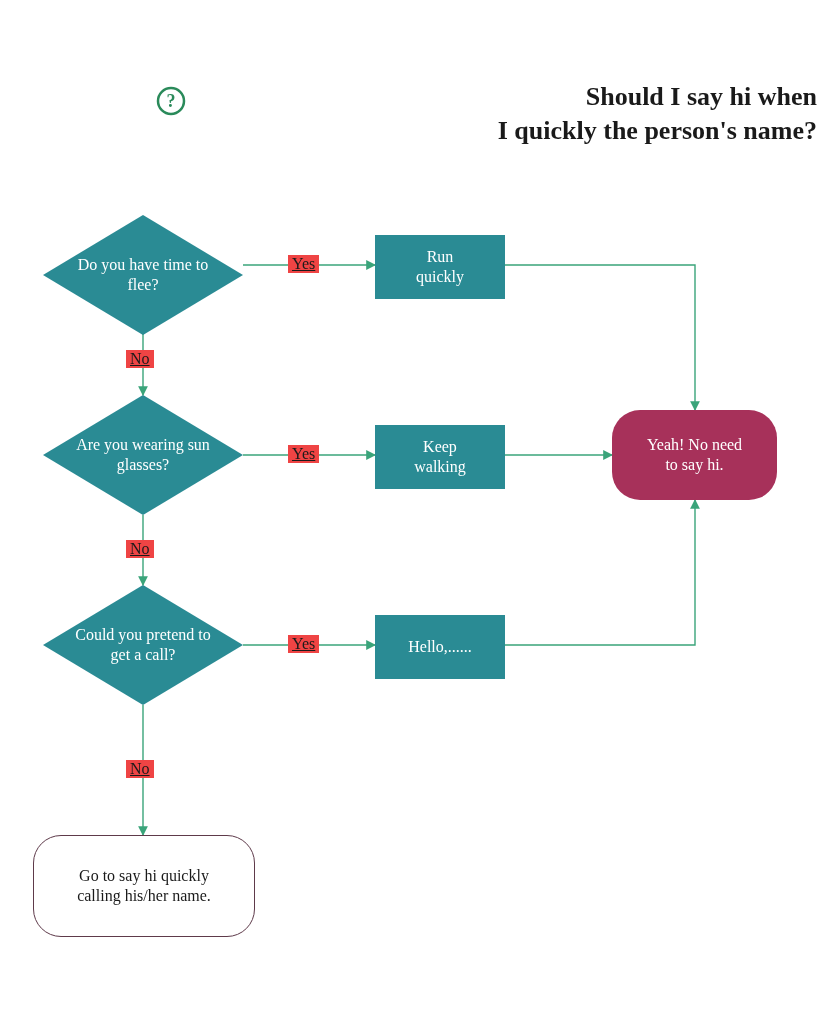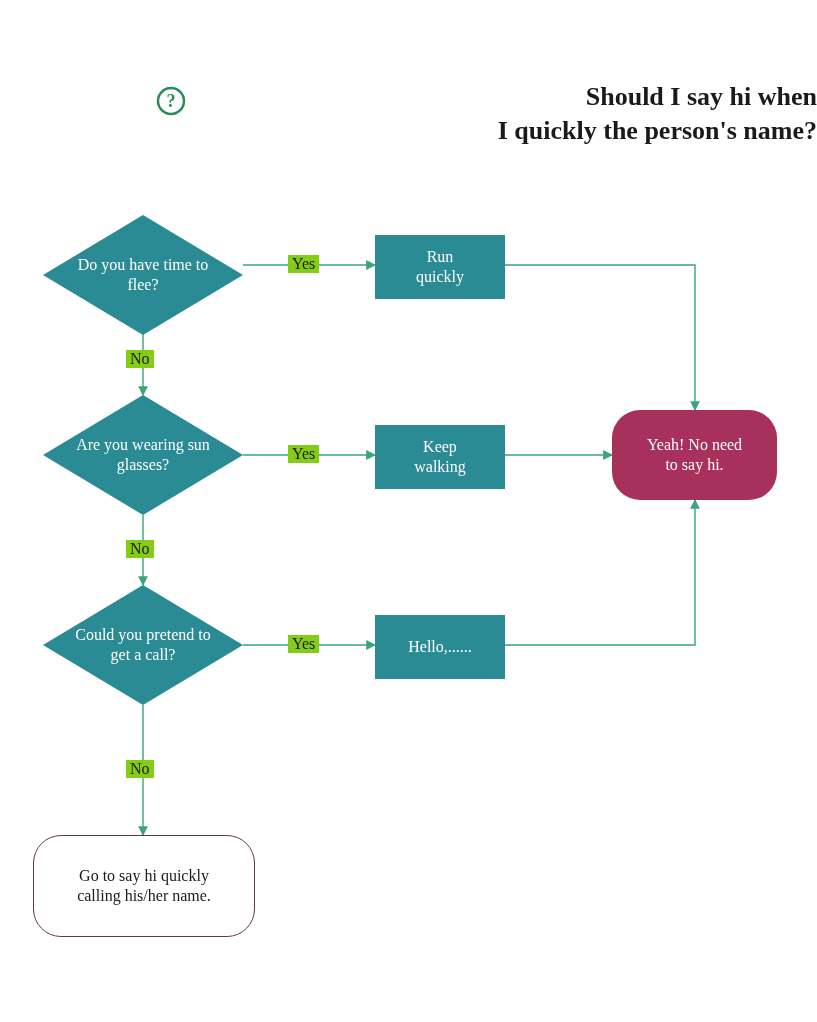--- a/index.html
+++ b/index.html
@@ -79,24 +79,25 @@
   .term.white {
     background: #fff;
     color: #1a1a1a;
     border: 1px solid #5e3a4a;
     width: 220px;
     height: 100px;
   }
   .term.white .label { padding: 0 22px; }
   .edge-label {
     position: absolute;
-    background: #84cc16;
+    background: #ef4444;
     padding: 0 4px;
     font-size: 16px;
     color: #1a1a1a;
+    text-decoration: underline;
   }
   svg.arrows {
     position: absolute;
     top: 0; left: 0;
     width: 817px;
     height: 1022px;
     pointer-events: none;
   }
 </style>
 </head>

